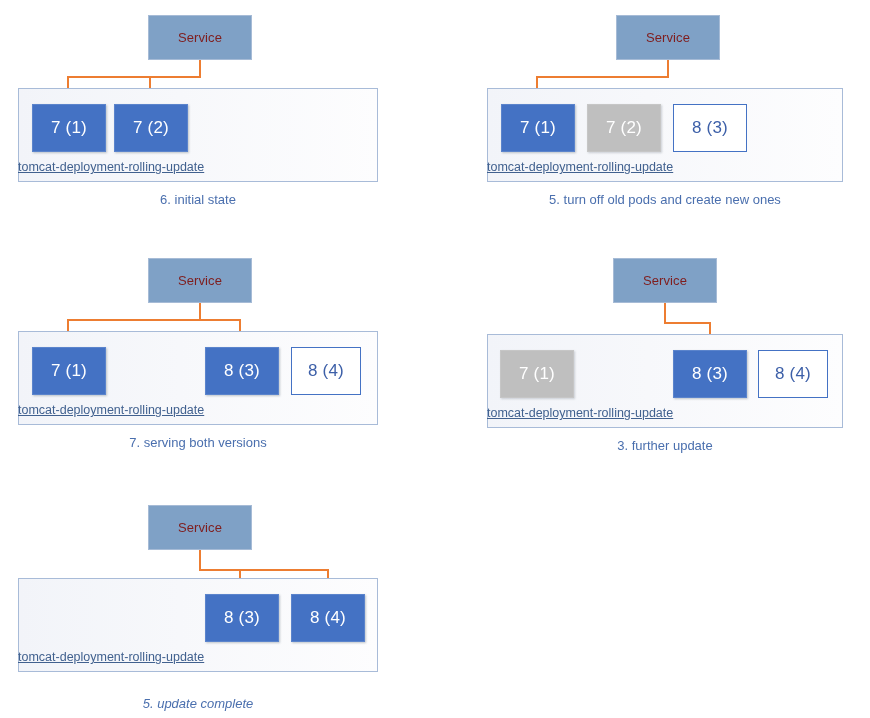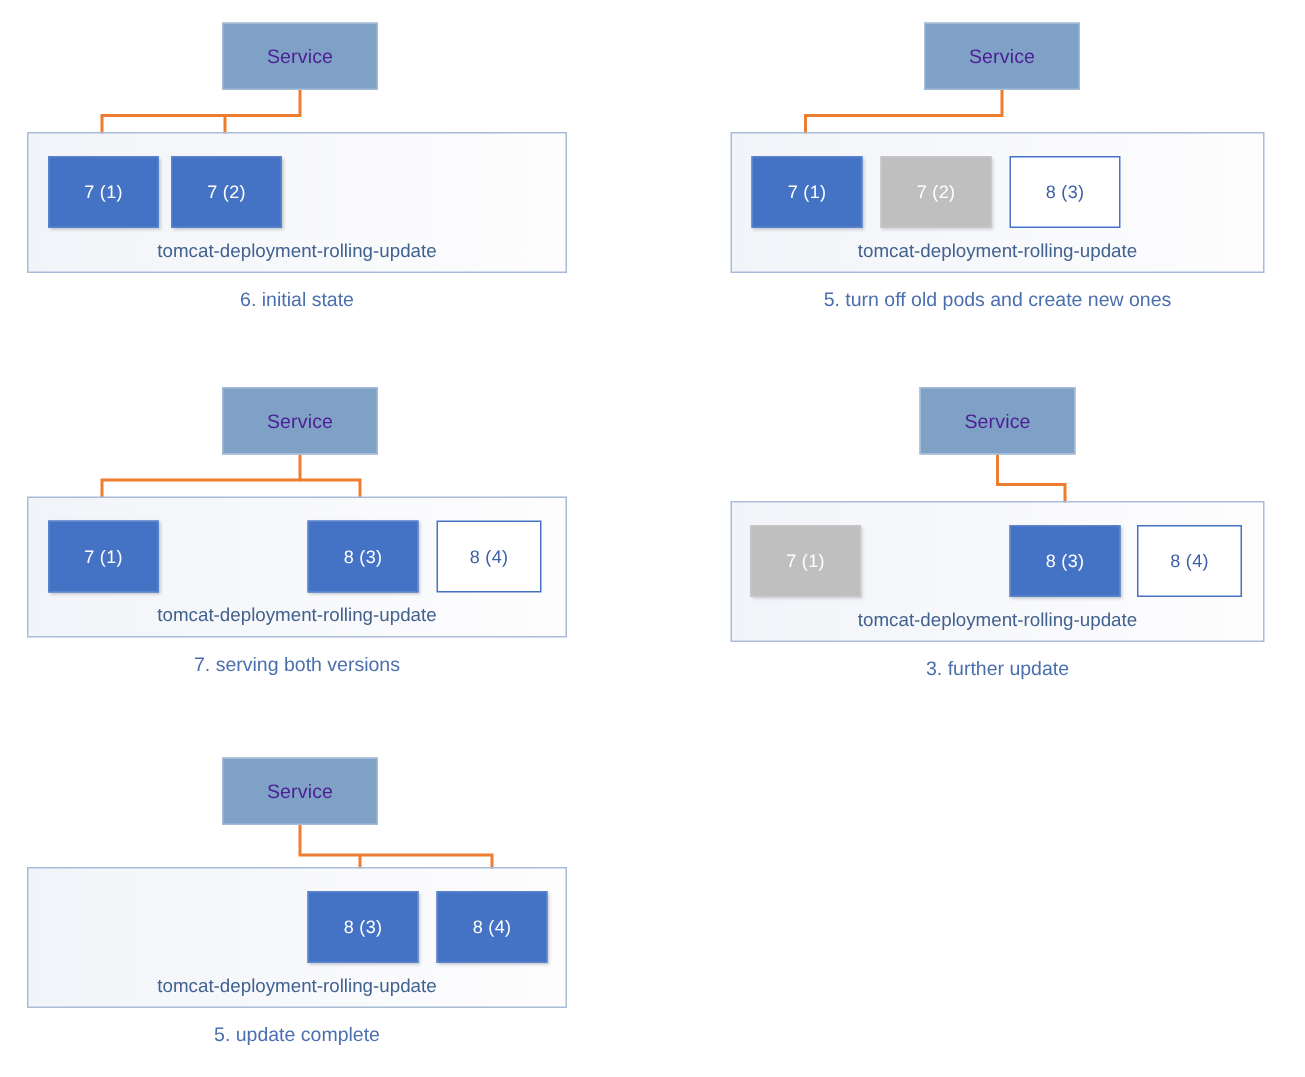--- a/index.html
+++ b/index.html
@@ -23,51 +23,52 @@
   }
   .panel {
     position: absolute;
   }
   
   .service-box {
     position: absolute;
     background: #7FA1C6;
     border: 1px solid #A6BBD6;
     box-sizing: border-box;
-    color: #4c1d95;
+    color: #7f1d1d;
     font-size: 13px;
     display: flex;
     align-items: center;
     justify-content: center;
     letter-spacing: 0.1px;
   }
   
   .deployment-box {
     position: absolute;
     background: linear-gradient(to right, #F2F4F9 0%, #F7F8FB 45%, #FDFDFE 100%);
     border: 1px solid #A8BBD8;
     box-sizing: border-box;
   }
   .deployment-label {
     position: absolute;
     left: 0;
     right: 0;
-    text-align: center;
+    text-align: left;
     color: #41618F;
     font-size: 12.5px;
     white-space: nowrap;
+    text-decoration: underline;
   }
   
   .pod {
     position: absolute;
     box-sizing: border-box;
     display: flex;
     align-items: center;
     justify-content: center;
-    font-size: 12px;
+    font-size: 17px;
     letter-spacing: 0.2px;
   }
   .pod.active {
     background: #4472C4;
     border: 1px solid #5B84CC;
     color: #ffffff;
     box-shadow: 1px 1px 2px rgba(120,130,140,0.45);
   }
   .pod.terminating {
     background: #BFBFBF;
@@ -238,16 +239,16 @@
 
     <div class="pod active" style="left:205px; top:594px; width:74px; height:48px;">
       <span>8 (3)</span>
     </div>
     <div class="pod active" style="left:291px; top:594px; width:74px; height:48px;">
       <span>8 (4)</span>
     </div>
 
     <div class="deployment-label" style="left:18px; top:650px; width:360px;">tomcat-deployment-rolling-update</div>
 
-    <div class="caption" style="left:18px; top:682px; width:360px;">5. update complete</div>
+    <div class="caption" style="left:18px; top:696px; width:360px;font-style:italic;">5. update complete</div>
   </div>
 
 </div>
 
 </body></html>

